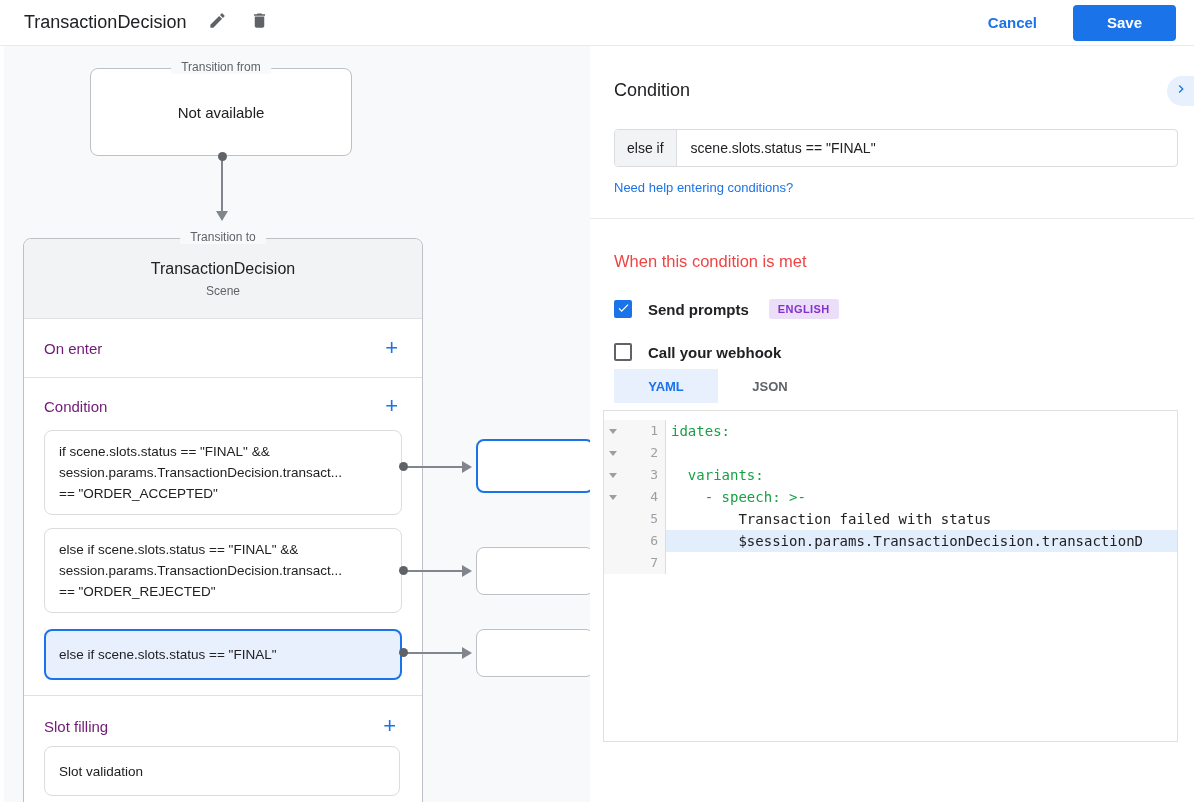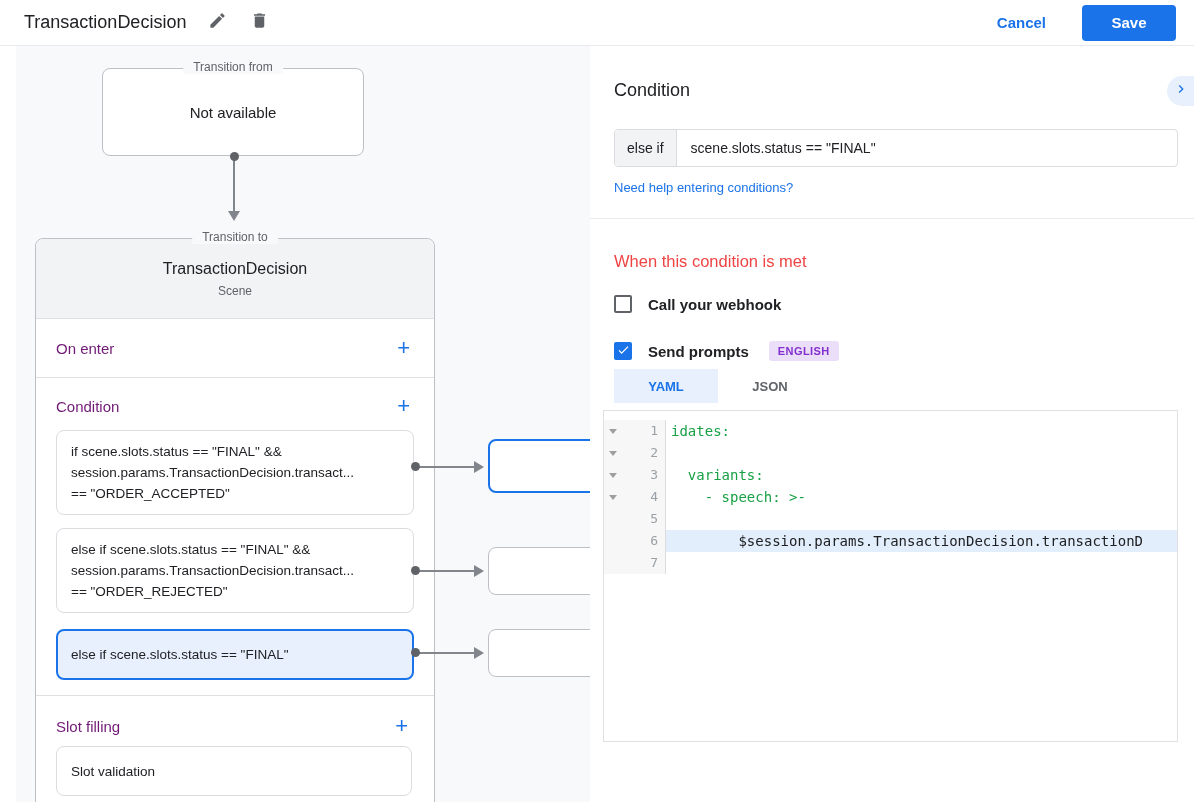--- a/index.html
+++ b/index.html
@@ -9,25 +9,25 @@
   
   .appbar { position:absolute; left:0; top:0; width:1194px; height:46px; background:#fff;
             border-bottom:1px solid #e8eaed; display:flex; align-items:center; z-index:30; }
   .appbar-title { font-size:18px; color:#202124; margin-left:24px; }
   .icon-btn { width:22px; height:22px; margin-left:20px; cursor:pointer; display:flex;
               align-items:center; justify-content:center; }
   .icon-btn svg { width:19px; height:19px; fill:#5f6368; }
   .appbar-spacer { flex:1; }
   .btn-text { color:#1a73e8; font-size:15px; font-weight:600; padding:8px 14px; cursor:pointer; }
   .btn-primary { background:#1a73e8; color:#fff; font-size:15px; font-weight:600;
-                 border:none; border-radius:4px; width:94px; height:36px; margin:0 18px 0 22px;
+                 border:none; border-radius:4px; width:103px; height:36px; margin:0 18px 0 22px;
                  display:flex; align-items:center; justify-content:center; cursor:pointer; }
 
   
-  .canvas { position:absolute; left:16px; top:46px; width:590px; height:756px;
+  .canvas { position:absolute; left:4px; top:46px; width:590px; height:756px;
             background:#f8f9fa; overflow:hidden; }
   .legend { position:absolute; top:-9px; left:50%; transform:translateX(-50%);
             background:#f8f9fa; padding:0 10px; font-size:12px; color:#5f6368; white-space:nowrap; }
 
   .tf-box { position:absolute; left:86px; top:22px; width:262px; height:88px; background:#fff;
             border:1px solid #bdc1c6; border-radius:8px; display:flex; align-items:center;
             justify-content:center; }
   .tf-box .value { font-size:15px; color:#202124; }
 
   .dot { position:absolute; width:9px; height:9px; border-radius:50%; background:#5f6368; z-index:5; }
@@ -236,35 +236,35 @@
     <div class="cond-input">
       <div class="cond-prefix">else if</div>
       <div class="cond-value">scene.slots.status == "FINAL"</div>
     </div>
     <a class="link help-cond">Need help entering conditions?</a>
 
     <hr class="panel-divider">
 
     <div class="when-title">When this condition is met</div>
 
-    <div class="chk-row">
-      <div class="checkbox"></div>
-      <span class="chk-label">Call your webhook</span>
-    </div>
-
     <div class="chk-row prompts">
       <div class="checkbox checked">
         <span><svg viewBox="0 0 24 24" width="15" height="15" fill="#fff">
               <path d="M9 16.2 5.5 12.7l-1.4 1.4L9 19 20 8l-1.4-1.4z"></path>
             </svg></span>
       </div>
       <span class="chk-label">Send prompts</span>
       <span class="badge">ENGLISH</span>
     </div>
 
+    <div class="chk-row">
+      <div class="checkbox"></div>
+      <span class="chk-label">Call your webhook</span>
+    </div>
+
 
     <div class="tabs">
       <div class="tab active">YAML</div>
       <div class="tab">JSON</div>
     </div>
 
     <div class="editor">
       <div class="crow key has-fold">
         <span class="fold"></span>
         <span class="lnum">1</span>
@@ -280,20 +280,21 @@
         <span class="ctext">  variants:</span>
       </div>
       <div class="crow key has-fold">
         <span class="fold"></span>
         <span class="lnum">4</span>
         <span class="ctext">    - speech: &gt;-</span>
       </div>
       <div class="crow">
         <span class="fold"></span>
         <span class="lnum">5</span>
+        <span class="ctext">        Transaction failed with status</span>
       </div>
       <div class="crow hl">
         <span class="fold"></span>
         <span class="lnum">6</span>
         <span class="ctext">        $session.params.TransactionDecision.transactionD</span>
       </div>
       <div class="crow">
         <span class="fold"></span>
         <span class="lnum">7</span>
         <span class="ctext"></span>

